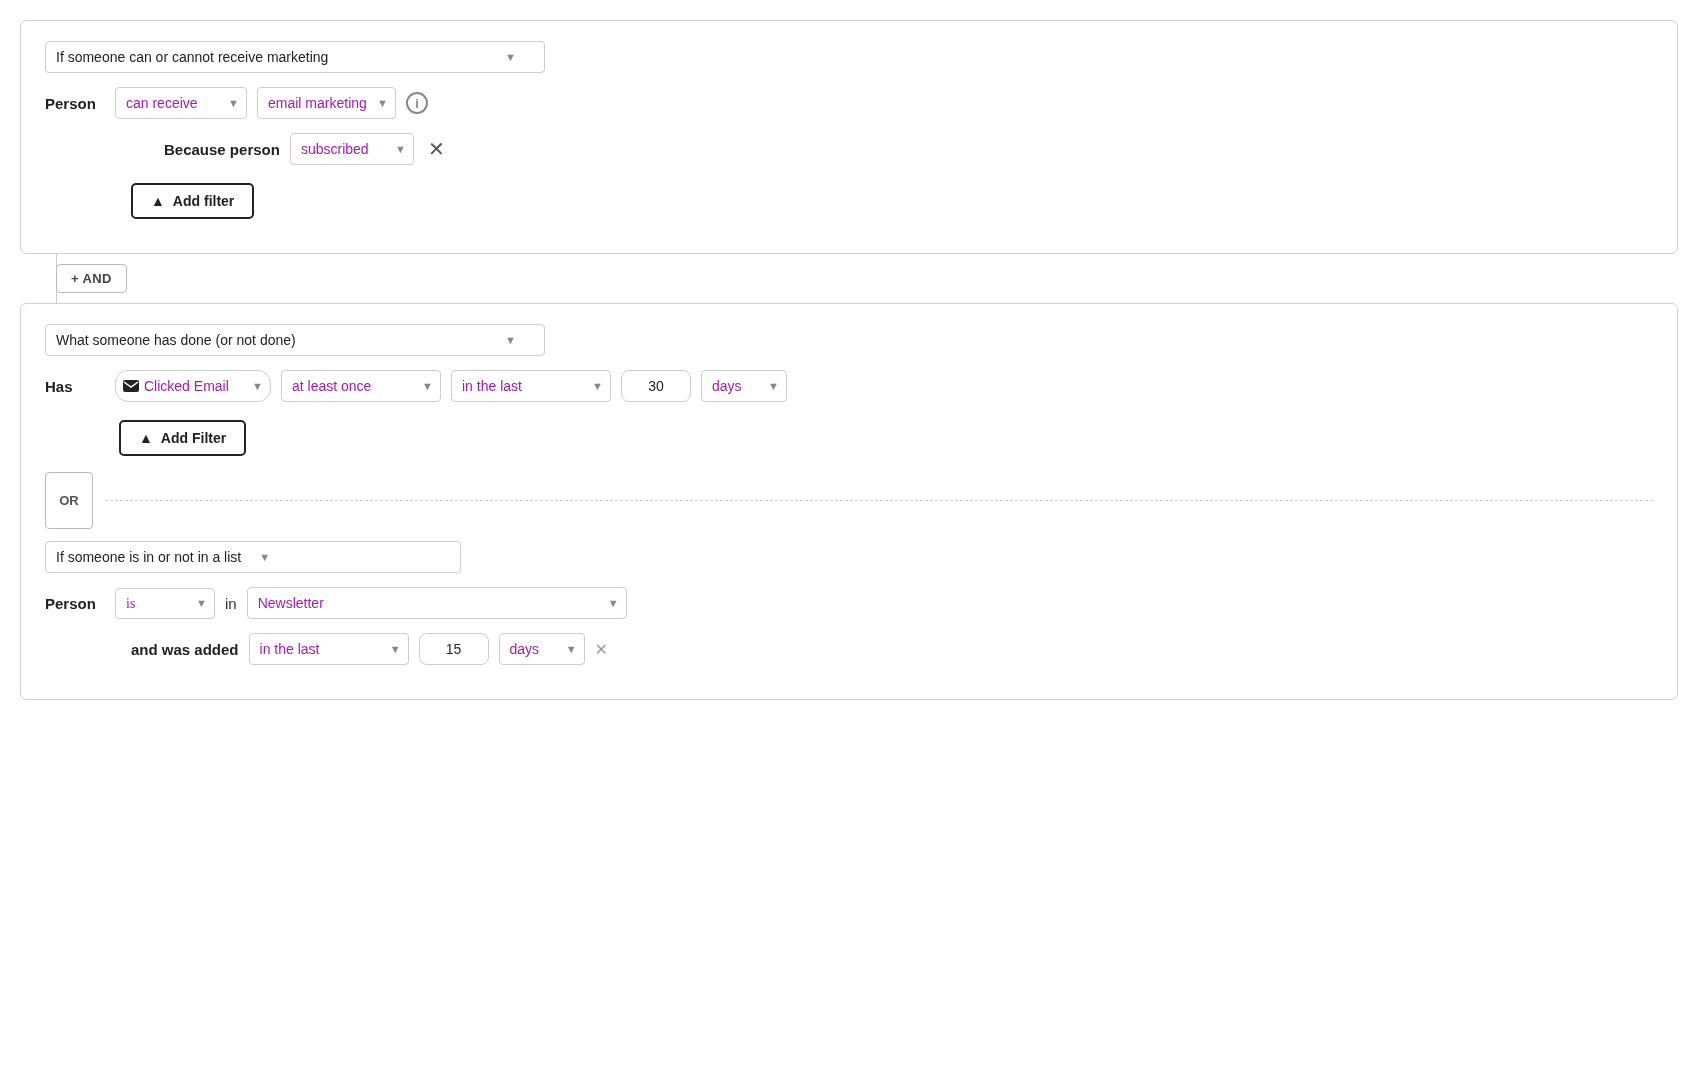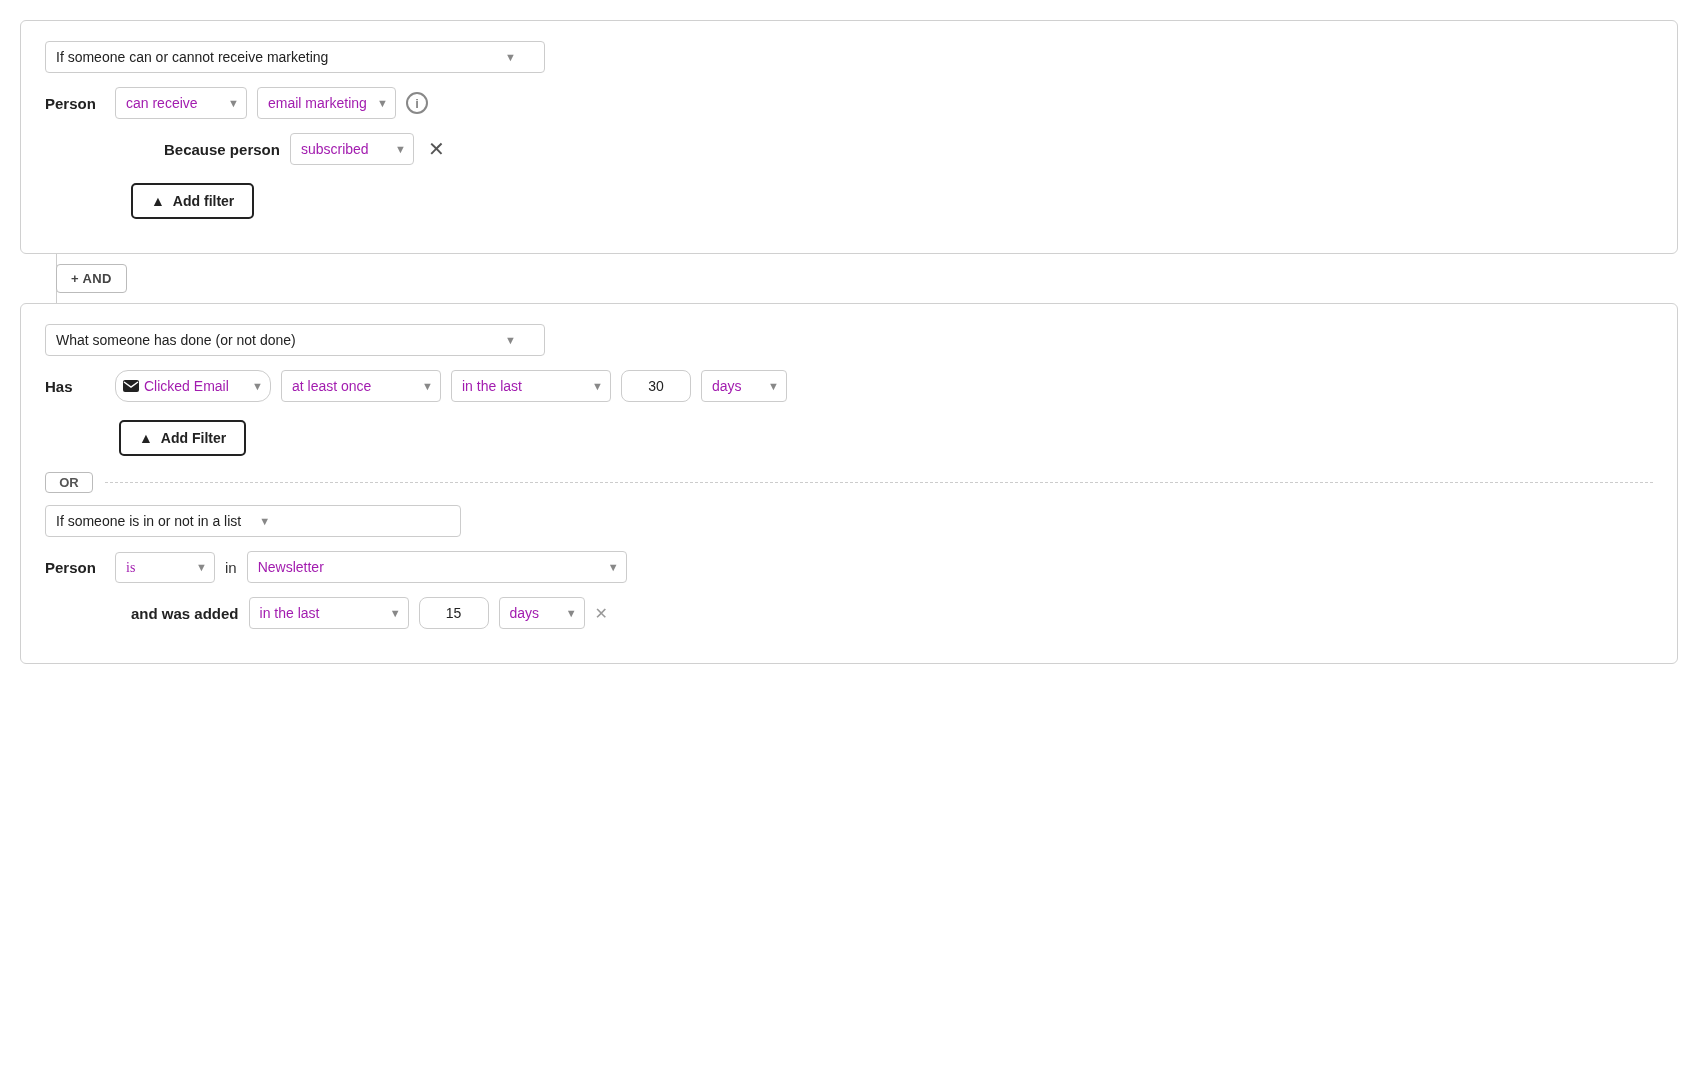--- a/index.html
+++ b/index.html
@@ -41,21 +41,21 @@
 
     .or-row {
       display: flex;
       align-items: center;
       margin: 12px 0;
       gap: 0;
     }
     .or-label {
       border: 1px solid #bbb;
       border-radius: 4px;
-      padding: 2px 12px;
+      padding: 20px 12px;
       font-size: 13px;
       font-weight: 600;
       color: #555;
       background: #fff;
       margin-right: 12px;
       min-width: 48px;
       text-align: center;
     }
     .or-dashed-line {
       flex: 1;

